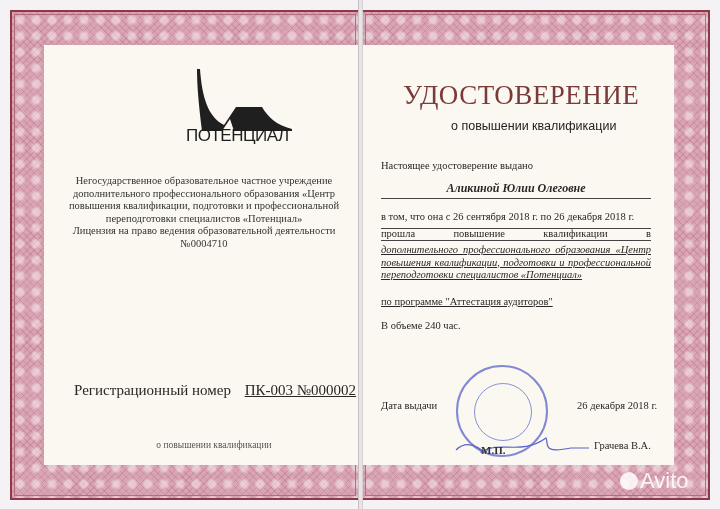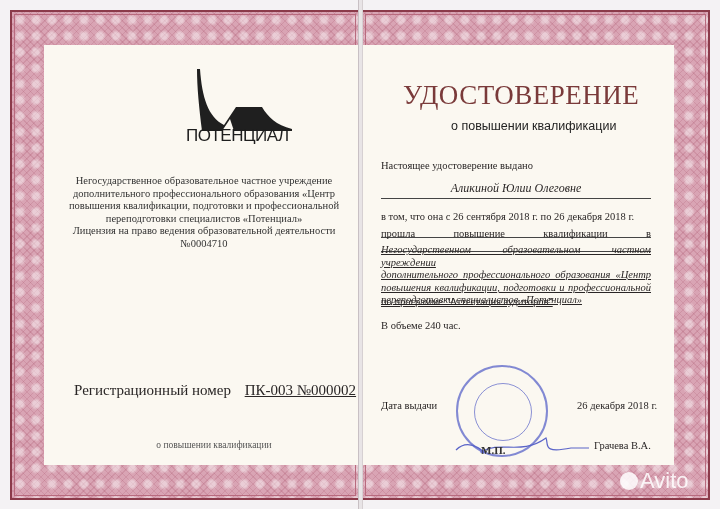--- a/index.html
+++ b/index.html
@@ -19,23 +19,23 @@
   .logo { position:absolute; left:120px; top:22px; width:140px; height:80px; }
   .logo-text { position:absolute; left:142px; top:81px; font-family:"Liberation Sans", sans-serif; font-size:17px; letter-spacing:-0.5px; color:#1e1e1e; }
   .org { position:absolute; left:20px; top:130px; width:280px; text-align:center; font-size:10.5px; line-height:12.5px; color:#333; }
   .regline { position:absolute; left:30px; top:337px; font-size:15px; }
   .regline .num { text-decoration:underline; margin-left:10px; }
   .footnote { position:absolute; left:50px; top:395px; width:240px; text-align:center; font-size:9.5px; line-height:10.5px; color:#555; }
   .title { position:absolute; left:42px; top:35px; font-size:27px; letter-spacing:0.5px; color:#7a3a3a; }
   .subtitle { position:absolute; left:90px; top:74px; font-family:"Liberation Sans", sans-serif; font-size:12.5px; color:#222; }
   .rtext { position:absolute; left:20px; font-size:10.5px; color:#2a2626; }
   .issued { top:115px; }
-  .name { position:absolute; left:20px; top:136px; width:270px; text-align:center; font-style:italic; font-weight:normal; font-size:12px; border-bottom:1px solid #444; padding-bottom:2px; }
-  .period { top:166px; width:270px; border-bottom:1px solid #444; padding-bottom:15px; }
-  .passed { top:183px; width:270px; border-bottom:1px solid #444; display:flex; justify-content:space-between; padding-bottom:12px; }
+  .name { position:absolute; left:20px; top:136px; width:270px; text-align:center; font-style:italic; font-weight:bold; font-size:12px; border-bottom:1px solid #444; padding-bottom:2px; }
+  .period { top:166px; width:270px; border-bottom:1px solid #444; padding-bottom:6px; }
+  .passed { top:183px; width:270px; border-bottom:1px solid #444; display:flex; justify-content:space-between; padding-bottom:1px; }
   .inst { position:absolute; left:20px; top:199px; width:270px; font-style:italic; font-size:10.5px; line-height:12.6px; text-align:justify; text-align-last:justify; }
   .inst span { text-decoration:underline; display:block; text-align:justify; text-align-last:justify; }
   .inst span:last-child { text-align-last:left; }
   .program { top:251px; text-decoration:underline; }
   .volume { top:275px; }
   .issue-date-label { top:355px; }
   .issue-date { top:355px; left:216px; }
   .signer { top:395px; left:233px; }
   .stamp { position:absolute; left:95px; top:320px; width:92px; height:92px; border-radius:50%; border:2px solid rgba(90,100,200,0.75); box-sizing:border-box; }
   .stamp::before { content:""; position:absolute; left:16px; top:16px; width:56px; height:56px; border-radius:50%; border:1.5px solid rgba(90,100,200,0.7); }
@@ -82,21 +82,20 @@
     <div class="rtext issued">Настоящее удостоверение выдано</div>
     <div class="name">Аликиной Юлии Олеговне</div>
     <div class="rtext period">в том, что она с 26 сентября 2018 г. по 26 декабря 2018 г.</div>
     <div class="rtext passed">
       <span>прошла</span>
       <span>повышение</span>
       <span>квалификации</span>
       <span>в</span>
     </div>
     <div class="inst">
-      <span>Негосударственном образовательном частном учреждении</span>
       <span>дополнительного профессионального образования «Центр</span>
       <span>повышения квалификации, подготовки и профессиональной</span>
       <span>переподготовки специалистов «Потенциал»</span>
     </div>
     <div class="rtext program">по программе "Аттестация аудиторов"</div>
     <div class="rtext volume">В объеме 240 час.</div>
 
     <div class="stamp"></div>
     <svg class="signature" viewBox="0 0 140 30">
       <path d="M5 20 C20 5 40 28 30 22 C50 10 70 26 95 8 C98 14 90 24 120 18 L138 18" fill="none" stroke="#5a64c8" stroke-width="1.2"></path>

